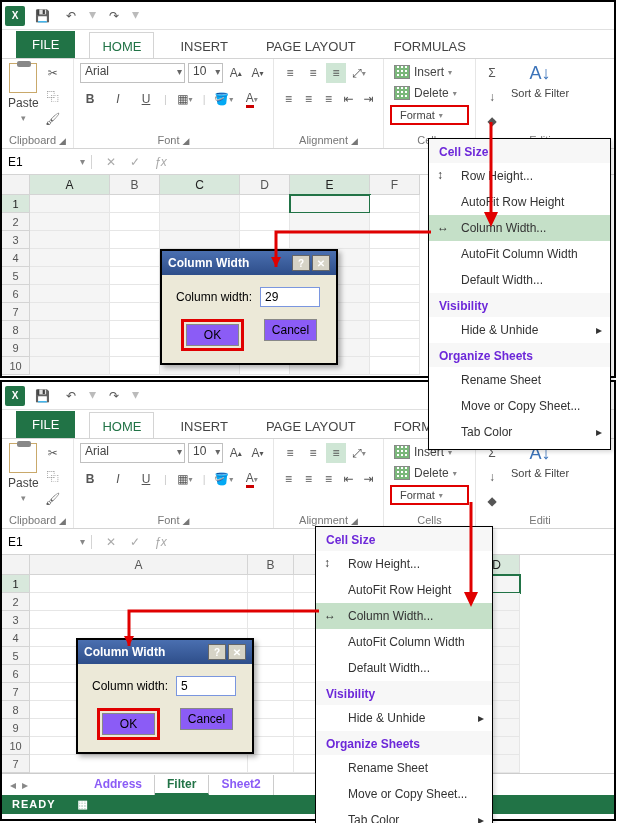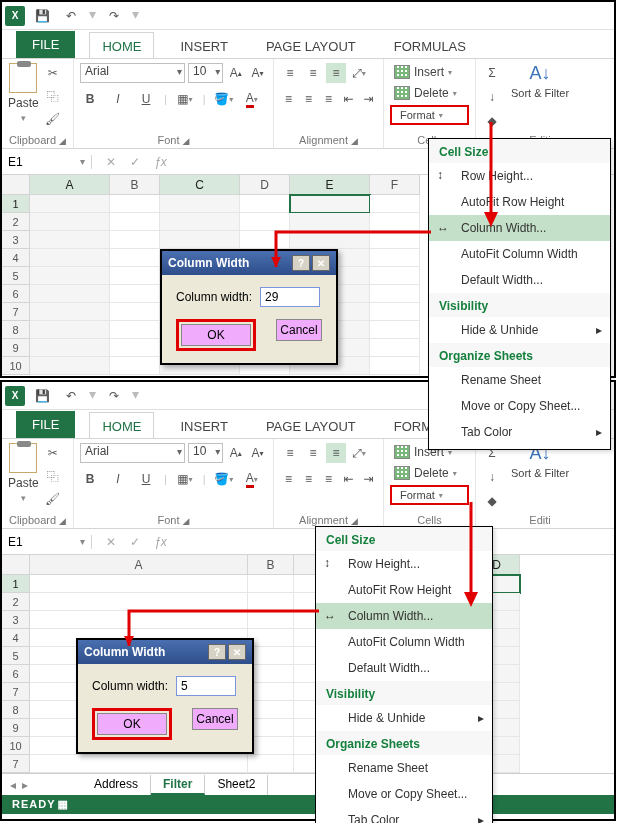--- a/index.html
+++ b/index.html
@@ -30,41 +30,41 @@
   .grid { position: relative; }
   .colhdr-row { display: flex; height: 20px; }
   .rowhdr-col { width: 28px; }
   .colhdr { background: #f3f3f3; border-right: 1px solid #d4d4d4; border-bottom: 1px solid #d4d4d4; display: flex; align-items: center; justify-content: center; font-size: 12px; color: #555; }
   .rowhdr { background: #f3f3f3; border-right: 1px solid #d4d4d4; border-bottom: 1px solid #d4d4d4; width: 28px; height: 18px; display: flex; align-items: center; justify-content: center; font-size: 11px; color: #555; }
   .colhdr.sel, .rowhdr.sel { background: #d8e8dc; color: #222; }
   .body-row { display: flex; }
   .cell { border-right: 1px solid #e6e6e6; border-bottom: 1px solid #e6e6e6; height: 18px; background: #fff; }
   .cell.active { outline: 2px solid #217346; outline-offset: -1px; }
   .menu { position: absolute; background: #fff; border: 1px solid #000; font-size: 12px; color: #333; padding-bottom: 4px; z-index: 10; box-shadow: 2px 2px 4px rgba(0,0,0,0.15); }
-  .menu-header { font-weight: bold; color: #15803d; padding: 6px 10px 4px; background:#f7f7f7; }
+  .menu-header { font-weight: bold; color: #6d28d9; padding: 6px 10px 4px; background:#f7f7f7; }
   .menu-item { padding: 6px 18px 6px 32px; position: relative; cursor: pointer; }
   .menu-item.hl { background: #c5e0c8; }
   .menu-item.sub::after { content: "▸"; position: absolute; right: 8px; }
   .menu-item .ic2 { position: absolute; left: 8px; top: 5px; width: 16px; height: 14px; }
   .dlg { position: absolute; background: #ece9d8; border: 2px solid #000; z-index: 20; font-size: 12px; box-shadow: 3px 3px 5px rgba(0,0,0,0.3); }
   .dlg-title { background: linear-gradient(#4a6fb0,#2e4e8a); color: #fff; font-weight: bold; padding: 4px 6px; display: flex; justify-content: space-between; align-items: center; }
   .dlg-titbtns { display: flex; gap: 2px; }
   .dlg-titbtn { width: 18px; height: 16px; background: #d6d3c6; border: 1px solid #666; display: flex; align-items: center; justify-content: center; font-size: 10px; font-weight: bold; cursor: pointer; }
   .dlg-body { padding: 12px 14px; }
   .dlg-row { display: flex; align-items: center; gap: 8px; margin-bottom: 12px; }
   .dlg-input { border: 1px solid #7a96df; background: #fff; padding: 2px 4px; width: 60px; font-size: 12px; }
   .dlg-btns { display: flex; gap: 20px; justify-content: center; }
-  .dlg-btn { width: 70px; height: 22px; background: #f0abfc; border: 1px solid #888; cursor: pointer; font-size: 12px; }
+  .dlg-btn { width: 53px; height: 22px; background: #8b5cf6; border: 1px solid #888; cursor: pointer; font-size: 12px; }
   .redbox { border: 3px solid #e00000; padding: 2px; }
   .arrow-red { position: absolute; z-index: 30; }
   .sheet-tabs { display: flex; align-items: center; height: 22px; border-top: 1px solid #ccc; font-size: 12px; }
   .sheet-nav { width: 80px; display:flex; gap:6px; padding-left:8px; color:#888;}
-  .sheet-tab { padding: 2px 12px; border-right: 1px solid #ccc; color: #000000; cursor:pointer; }
+  .sheet-tab { padding: 2px 12px; border-right: 1px solid #ccc; color: #8b5cf6; cursor:pointer;font-weight:bold; }
   .sheet-tab.active { font-weight: bold; background:#fff; border-bottom:2px solid #217346; color:#217346;}
-  .statusbar { background: #217346; color: #fff; font-size: 11px; padding: 3px 10px; font-weight: bold; letter-spacing: 1px; display:flex; gap:2px;}
+  .statusbar { background: #217346; color: #fff; font-size: 11px; padding: 3px 10px; font-weight: bold; letter-spacing: 1px; display:flex; gap:22px;}
 </style>
 </head>
 <body>
 
 <div class="frame" id="top-frame" style="height:378px;">
   <div class="titlebar">
     <div class="xlicon">X</div>
     <div class="qat">
       <span class="ibtn">💾</span>
       <span class="ibtn">↶</span>

